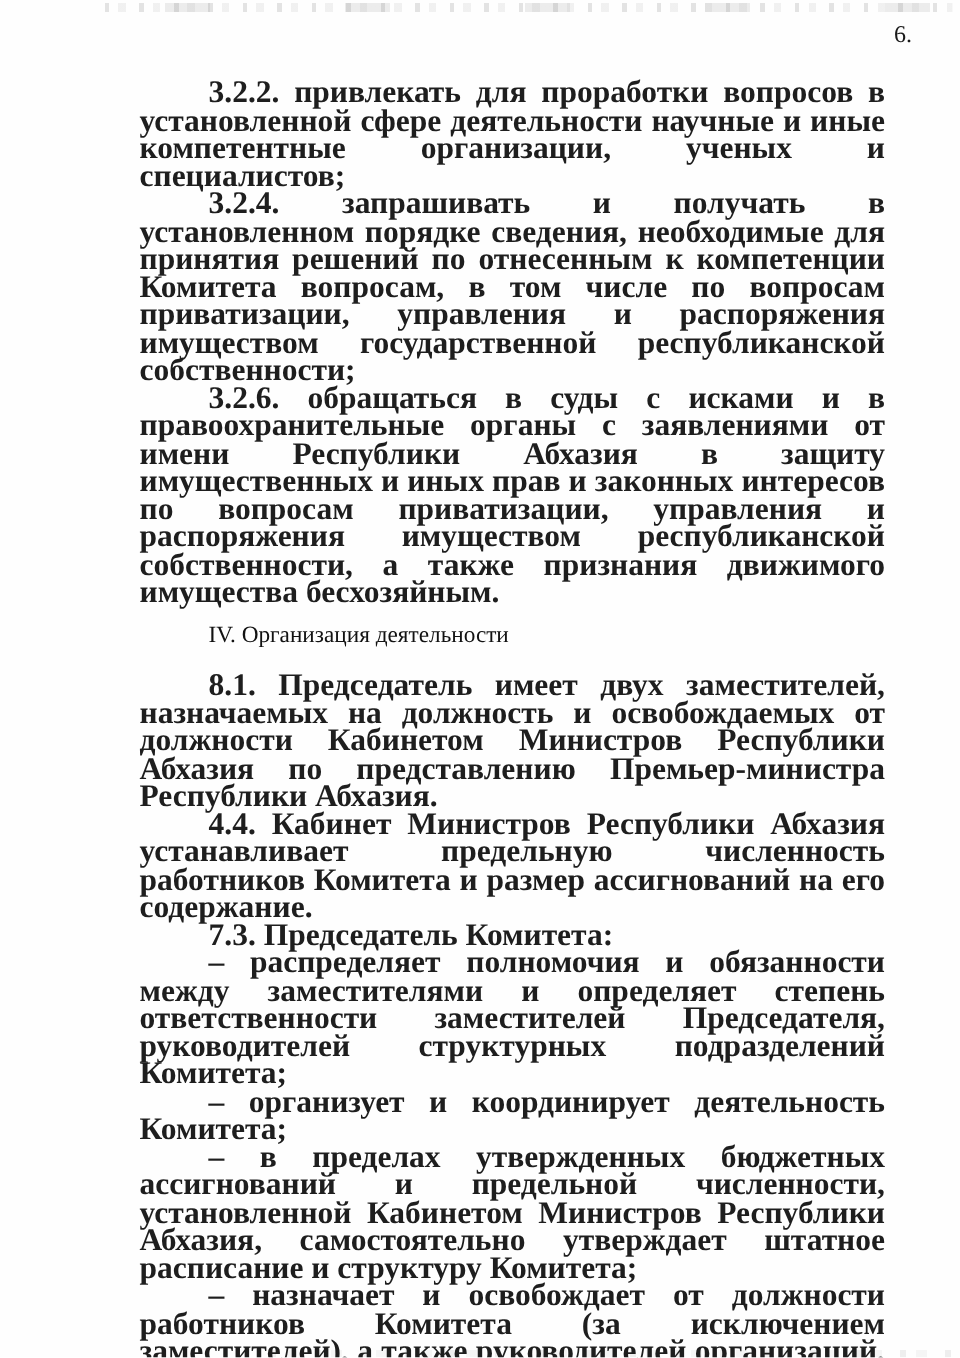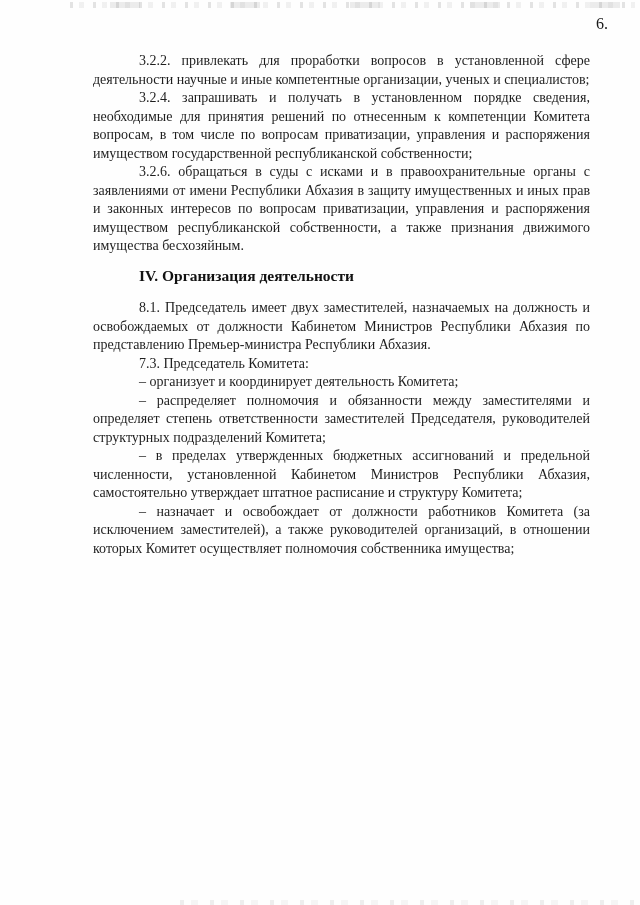--- a/index.html
+++ b/index.html
@@ -46,48 +46,50 @@
     position: absolute;
     left: 93px;
     top: 52px;
     width: 497px;
     color: #1e1e1e;
   }
   p.doc {
     margin: 0;
     text-indent: 46px;
     text-align: justify;
-    font-size: 14px;
+    font-size: 21px;
     line-height: 18.5px;
     hyphens: manual;
+    font-weight: bold;
   }
   h2.doc-heading {
     margin: 11px 0 14px 46px;
     font-size: 15.5px;
     line-height: 18.5px;
-    font-weight: bold;
+    font-weight: normal;
     color: #121212;
   }
 </style>
 </head>
 <body>
 
 <div class="page">
 
   <div class="scan-noise top"></div>
   <div class="scan-noise bottom"></div>
 
   <div class="page-num">6.</div>
 
   <div class="content">
     <p class="doc">3.2.2. привлекать для проработки вопросов в установленной сфере деятельности научные и иные компетентные организации, ученых и специалистов;</p>
     <p class="doc">3.2.4. запрашивать и получать в установленном порядке сведения, необходимые для принятия решений по отнесенным к компетенции Комитета вопросам, в том числе по вопросам приватизации, управления и распоряжения имуществом государственной республиканской собствен­ности;</p>
     <p class="doc">3.2.6. обращаться в суды с исками и в правоохранительные органы с заявлениями от имени Республики Абхазия в защиту имущественных и иных прав и законных интересов по вопросам приватизации, управления и распоряжения имуществом республиканской собственности, а также признания движимого имущества бесхозяйным.</p>
     <h2 class="doc-heading">IV. Организация деятельности</h2>
     <p class="doc">8.1. Председатель имеет двух заместителей, назначаемых на должность и освобождаемых от должности Кабинетом Министров Республики Абхазия по представлению Премьер-министра Республики Абхазия.</p>
+    <p class="doc">4.4. Кабинет Министров Республики Абхазия устанавливает предель­ную численность работников Комитета и размер ассигнований на его содержание.</p>
     <p class="doc">7.3. Председатель Комитета:</p>
+    <p class="doc">– распределяет полномочия и обязанности между заместителями и определяет степень ответственности заместителей Председателя, руково­дителей структурных подразделений Комитета;</p>
     <p class="doc">– организует и координирует деятельность Комитета;</p>
-    <p class="doc">– распределяет полномочия и обязанности между заместителями и определяет степень ответственности заместителей Председателя, руково­дителей структурных подразделений Комитета;</p>
     <p class="doc">– в пределах утвержденных бюджетных ассигнований и предельной численности, установленной Кабинетом Министров Республики Абхазия, самостоятельно утверждает штатное расписание и структуру Комитета;</p>
     <p class="doc">– назначает и освобождает от должности работников Комитета (за исключением заместителей), а также руководителей организаций, в отношении которых Комитет осуществляет полномочия собственника имущества;</p>
   </div>
 
 </div>
 
 </body></html>

